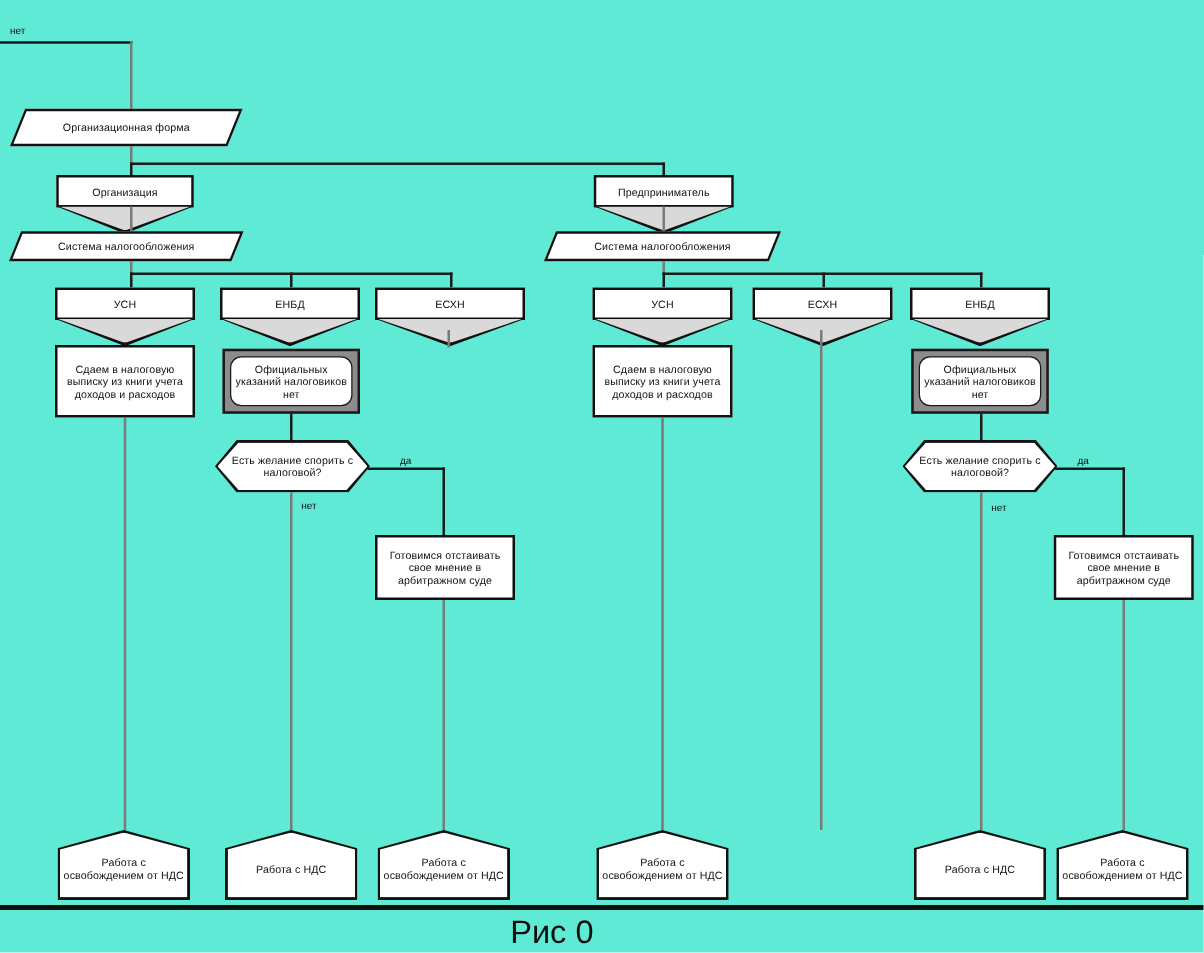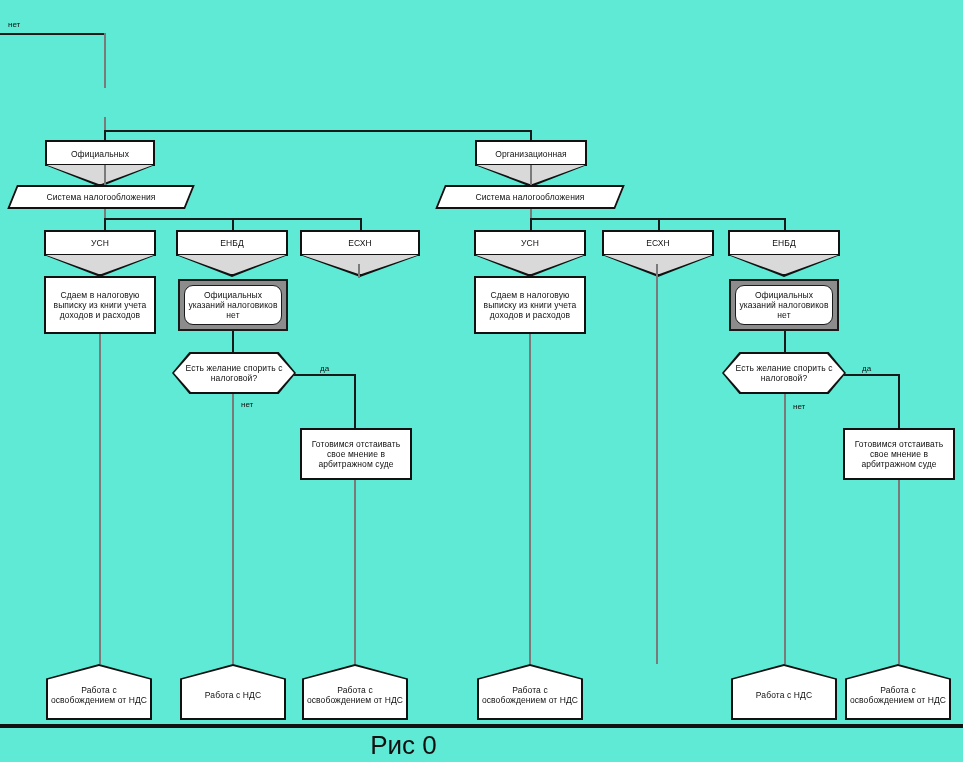--- a/index.html
+++ b/index.html
@@ -192,41 +192,46 @@
   }
 
   
   .caption {
     position: absolute;
     left: 0;
     width: 807px;
     text-align: center;
     font-size: 26px;
     color: #101010;
+    padding-left: 38px;
   }
 </style>
 </head>
 <body>
 
 <div id="canvas">
 
   <div class="edge-label" style="left:8px; top:20px;">нет</div>
   <div class="line-h" style="left:0px; top:33px; width:106px; height:2px;"></div>
   <div class="line-v line-thin" style="left:104px; top:33px; height:55px;"></div>
 
+  <div class="node shape-parallelogram" style="left:14px; top:87px; width:174px; height:30px;">
+    <div class="skew"></div>
+    <div class="txt">Организационная форма</div>
+  </div>
 
   <div class="line-v line-thin" style="left:104px; top:117px; height:14px;"></div>
   <div class="line-h" style="left:104px; top:130px; width:428px;"></div>
   <div class="line-v" style="left:104px; top:130px; height:10px;"></div>
   <div class="line-v" style="left:530px; top:130px; height:10px;"></div>
 
   <div class="node shape-vnotch" style="left:45px; top:140px; width:110px; height:48px;">
     <div class="body"></div>
     <div class="notch"></div>
-    <div class="txt">Официальных</div>
+    <div class="txt">Организация</div>
   </div>
   <div class="line-v line-thin" style="left:104px; top:165px; height:22px;"></div>
 
   <div class="node shape-parallelogram" style="left:12px; top:185px; width:178px; height:24px;">
     <div class="skew"></div>
     <div class="txt">Система налогообложения</div>
   </div>
 
   <div class="line-v line-thin" style="left:104px; top:209px; height:10px;"></div>
   <div class="line-h" style="left:104px; top:218px; width:258px;"></div>
@@ -291,21 +296,21 @@
   </div>
   <div class="node shape-pent" style="left:302px; top:664px; width:106px; height:56px;">
     <div class="pentbg"></div>
     <div class="pentfg"></div>
     <div class="txt">Работа с освобождением от НДС</div>
   </div>
 
   <div class="node shape-vnotch" style="left:475px; top:140px; width:112px; height:48px;">
     <div class="body"></div>
     <div class="notch"></div>
-    <div class="txt">Организационная</div>
+    <div class="txt">Предприниматель</div>
   </div>
   <div class="line-v line-thin" style="left:530px; top:165px; height:22px;"></div>
 
   <div class="node shape-parallelogram" style="left:440px; top:185px; width:180px; height:24px;">
     <div class="skew"></div>
     <div class="txt">Система налогообложения</div>
   </div>
 
   <div class="line-v line-thin" style="left:530px; top:209px; height:10px;"></div>
   <div class="line-h" style="left:530px; top:218px; width:256px;"></div>

